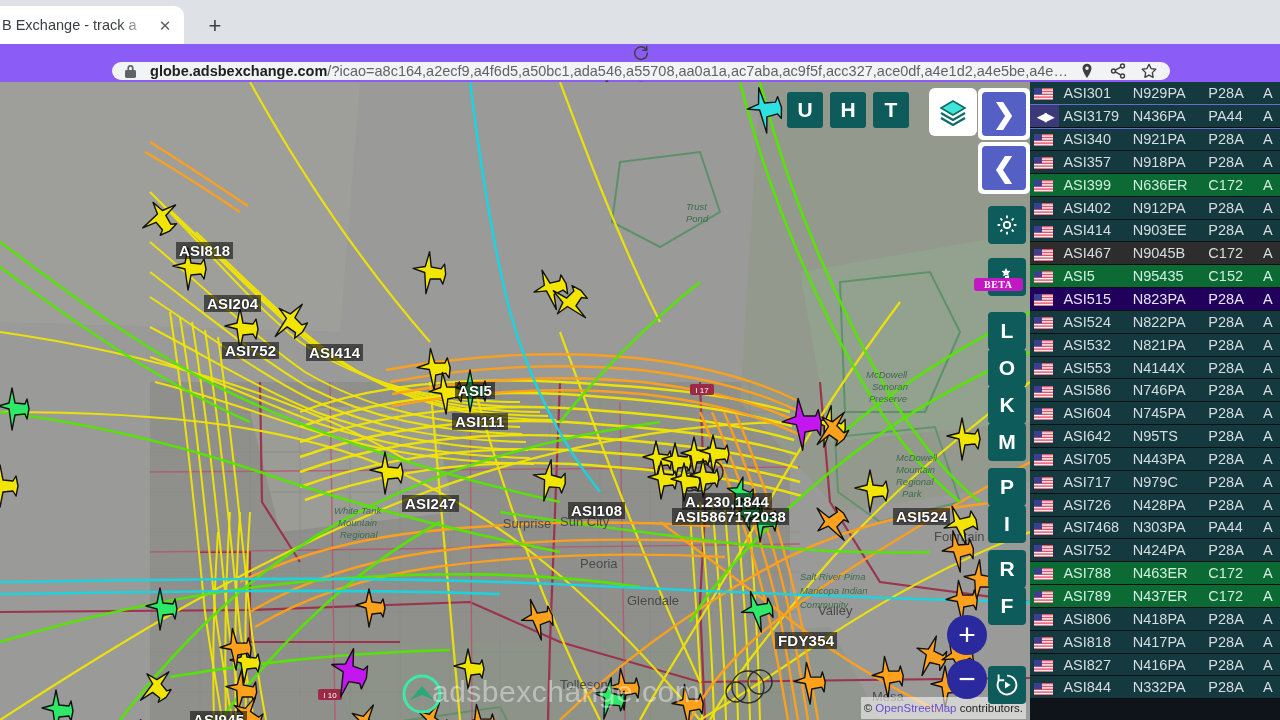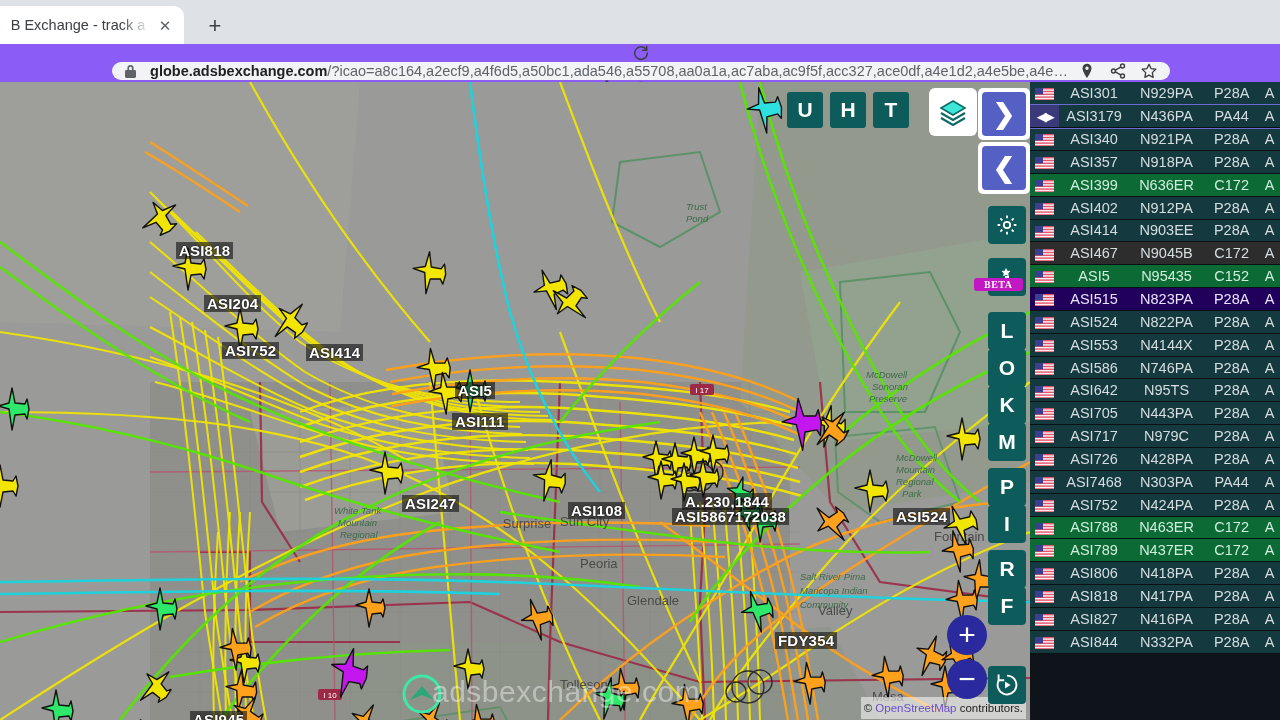--- a/index.html
+++ b/index.html
@@ -2,21 +2,21 @@
 <html><head>
 <meta charset="utf-8">
 <title>ADS-B Exchange</title>
 <style>
   * { box-sizing: border-box; margin: 0; padding: 0; }
   html, body {
     width: 1280px; height: 720px; overflow: hidden;
     font-family: "Liberation Sans", sans-serif;
     background: #ffffff;
   }
-  #app { position: relative; width: 1247px; height: 720px; text-align: center; }
+  #app { position: relative; width: 1247px; height: 720px; }
 
   
   .chrome { position: absolute; left: 0; top: 0; width: 1280px; height: 82px; background: #dee1e6; }
   .tabstrip { position: relative; height: 44px; }
   .tab {
     position: absolute; left: -12px; top: 6px; width: 196px; height: 38px;
     background: #fff; border-radius: 10px 10px 0 0;
     display: flex; align-items: center; padding: 0 8px 0 14px;
   }
   .tab-title {
@@ -721,38 +721,70 @@
             <td class="c-flag"><svg class="flag" viewBox="0 0 19 12">
                 <rect width="19" height="12" fill="#e8536b"></rect>
                 <g fill="#f3f3f3">
                   <rect y="1.4" width="19" height="1.4"></rect>
                   <rect y="4.2" width="19" height="1.4"></rect>
                   <rect y="7" width="19" height="1.4"></rect>
                   <rect y="9.8" width="19" height="1.4"></rect>
                 </g>
                 <rect width="8" height="6.4" fill="#3b3f8f"></rect>
               </svg></td>
+            <td class="c-call">ASI532</td>
+            <td class="c-reg">N821PA</td>
+            <td class="c-type">P28A</td>
+            <td class="c-extra">A</td>
+          </tr>
+          <tr class="row">
+            <td class="c-flag"><svg class="flag" viewBox="0 0 19 12">
+                <rect width="19" height="12" fill="#e8536b"></rect>
+                <g fill="#f3f3f3">
+                  <rect y="1.4" width="19" height="1.4"></rect>
+                  <rect y="4.2" width="19" height="1.4"></rect>
+                  <rect y="7" width="19" height="1.4"></rect>
+                  <rect y="9.8" width="19" height="1.4"></rect>
+                </g>
+                <rect width="8" height="6.4" fill="#3b3f8f"></rect>
+              </svg></td>
             <td class="c-call">ASI553</td>
             <td class="c-reg">N4144X</td>
             <td class="c-type">P28A</td>
             <td class="c-extra">A</td>
           </tr>
           <tr class="row">
             <td class="c-flag"><svg class="flag" viewBox="0 0 19 12">
                 <rect width="19" height="12" fill="#e8536b"></rect>
                 <g fill="#f3f3f3">
                   <rect y="1.4" width="19" height="1.4"></rect>
                   <rect y="4.2" width="19" height="1.4"></rect>
                   <rect y="7" width="19" height="1.4"></rect>
                   <rect y="9.8" width="19" height="1.4"></rect>
                 </g>
                 <rect width="8" height="6.4" fill="#3b3f8f"></rect>
               </svg></td>
             <td class="c-call">ASI586</td>
             <td class="c-reg">N746PA</td>
+            <td class="c-type">P28A</td>
+            <td class="c-extra">A</td>
+          </tr>
+          <tr class="row">
+            <td class="c-flag"><svg class="flag" viewBox="0 0 19 12">
+                <rect width="19" height="12" fill="#e8536b"></rect>
+                <g fill="#f3f3f3">
+                  <rect y="1.4" width="19" height="1.4"></rect>
+                  <rect y="4.2" width="19" height="1.4"></rect>
+                  <rect y="7" width="19" height="1.4"></rect>
+                  <rect y="9.8" width="19" height="1.4"></rect>
+                </g>
+                <rect width="8" height="6.4" fill="#3b3f8f"></rect>
+              </svg></td>
+            <td class="c-call">ASI604</td>
+            <td class="c-reg">N745PA</td>
             <td class="c-type">P28A</td>
             <td class="c-extra">A</td>
           </tr>
           <tr class="row">
             <td class="c-flag"><svg class="flag" viewBox="0 0 19 12">
                 <rect width="19" height="12" fill="#e8536b"></rect>
                 <g fill="#f3f3f3">
                   <rect y="1.4" width="19" height="1.4"></rect>
                   <rect y="4.2" width="19" height="1.4"></rect>
                   <rect y="7" width="19" height="1.4"></rect>

